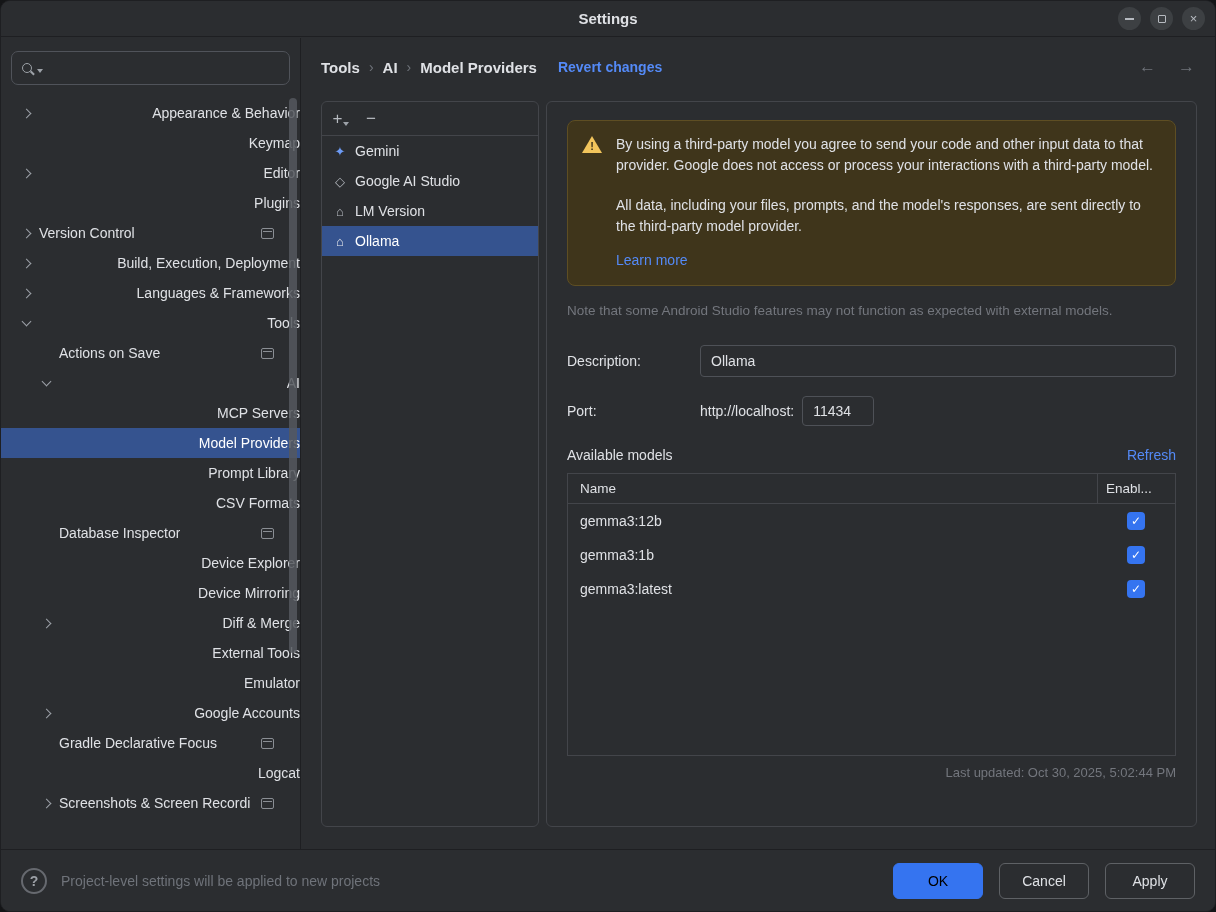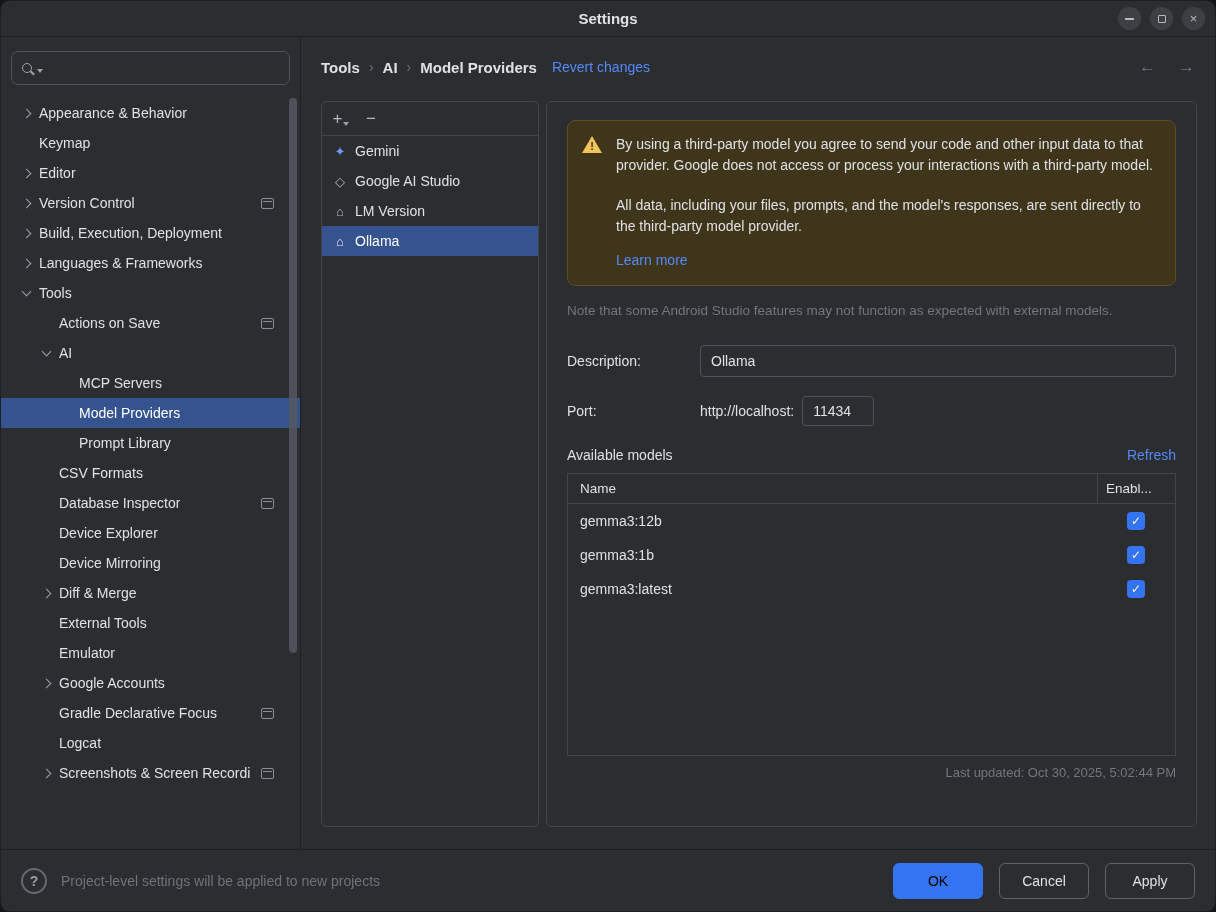--- a/index.html
+++ b/index.html
@@ -36,40 +36,40 @@
   }
   .searchbox {
     margin:13px 10px 0 10px; height:34px; border:1px solid #50535a; border-radius:7px;
     display:flex; align-items:center; padding:0 10px; gap:5px; background:#2b2d30;
   }
   .mag { position:relative; width:10px; height:10px; border:1.6px solid #9da2a8; border-radius:50%; flex-shrink:0; }
   .mag::after { content:''; position:absolute; width:5px; height:1.6px; background:#9da2a8; transform:rotate(45deg); right:-4px; bottom:-2px; }
   .search-caret { width:0; height:0; border-left:3px solid transparent; border-right:3px solid transparent; border-top:4px solid #9da2a8; margin-top:6px; }
   .searchbox input { flex:1; background:transparent; border:none; outline:none; color:#dfe1e5; font-family:inherit; font-size:14px; }
   .tree { margin-top:13px; }
-  .tree-row { height:30px; display:flex; align-items:center; cursor:pointer; }
+  .tree-row { height:30px; display:flex; align-items:center; cursor:pointer;justify-content:space-between; }
   .tree-row.selected { background:#35538f; }
   .tree-row.selected .tree-label { color:#ffffff; }
   .chev-box { width:26px; display:flex; align-items:center; justify-content:center; flex-shrink:0; }
   .chev { width:7px; height:7px; border-right:1.6px solid #9da2a8; border-bottom:1.6px solid #9da2a8; }
   .chev.collapsed { transform:rotate(-45deg); }
   .chev.expanded  { transform:rotate(45deg); margin-top:-3px; }
   .tree-label { color:#dfe1e5; white-space:nowrap; overflow:hidden; }
   .mini-window { position:relative; width:13px; height:11px; border:1px solid #8a8e94; border-radius:2px; margin-left:auto; margin-right:26px; flex-shrink:0; }
   .mini-window::before { content:''; position:absolute; top:2px; left:1px; right:1px; height:1px; background:#8a8e94; }
   .scrollbar-thumb { position:absolute; top:60px; right:3px; width:8px; height:555px; background:#55585e; border-radius:4px; opacity:.85; }
   
   .breadcrumbs {
     position:absolute; top:37px; left:320px; right:20px; height:58px;
     display:flex; align-items:center;
   }
   .crumb { font-size:15px; font-weight:600; color:#dfe1e5; cursor:pointer; }
   .crumb-sep { color:#6f737a; padding:0 9px; font-size:14px; }
   .link { color:#548af7; cursor:pointer; text-decoration:none; }
-  .revert { margin-left:15px; font-size:14px; font-weight:400; }
+  .revert { margin-left:21px; font-size:14px; font-weight:700; }
   .nav-arrows { margin-left:auto; display:flex; gap:22px; color:#6f737a; font-size:17px; }
   .nav-arrows span { cursor:pointer; }
   
   .providers {
     position:absolute; left:320px; top:100px; width:218px; bottom:84px;
     background:#2b2d30; border:1px solid #43454a; border-radius:6px; overflow:hidden;
   }
   .providers-toolbar { height:34px; display:flex; align-items:center; padding:0 4px; border-bottom:1px solid #43454a; }
   .tool-btn { background:transparent; border:none; color:#b6bac0; width:30px; height:26px; display:flex; align-items:center; justify-content:center; cursor:pointer; font-size:17px; font-family:inherit; }
   .plus-caret { width:0; height:0; border-left:3px solid transparent; border-right:3px solid transparent; border-top:4px solid #9da2a8; margin:11px 0 0 1px; }
@@ -174,20 +174,24 @@
         </div>
         <div class="tree-row" style="padding-left: 12px;">
           <span class="chev-box"></span>
           <span class="tree-label">Keymap</span>
         </div>
         <div class="tree-row" style="padding-left: 12px;">
           <span class="chev-box">
             <span class="chev collapsed"></span>
           </span>
           <span class="tree-label">Editor</span>
+        </div>
+        <div class="tree-row" style="padding-left: 12px;">
+          <span class="chev-box"></span>
+          <span class="tree-label">Plugins</span>
         </div>
         <div class="tree-row" style="padding-left: 12px;">
           <span class="chev-box">
             <span class="chev collapsed"></span>
           </span>
           <span class="tree-label">Version Control</span>
           <span class="mini-window"></span>
         </div>
         <div class="tree-row" style="padding-left: 12px;">
           <span class="chev-box">

